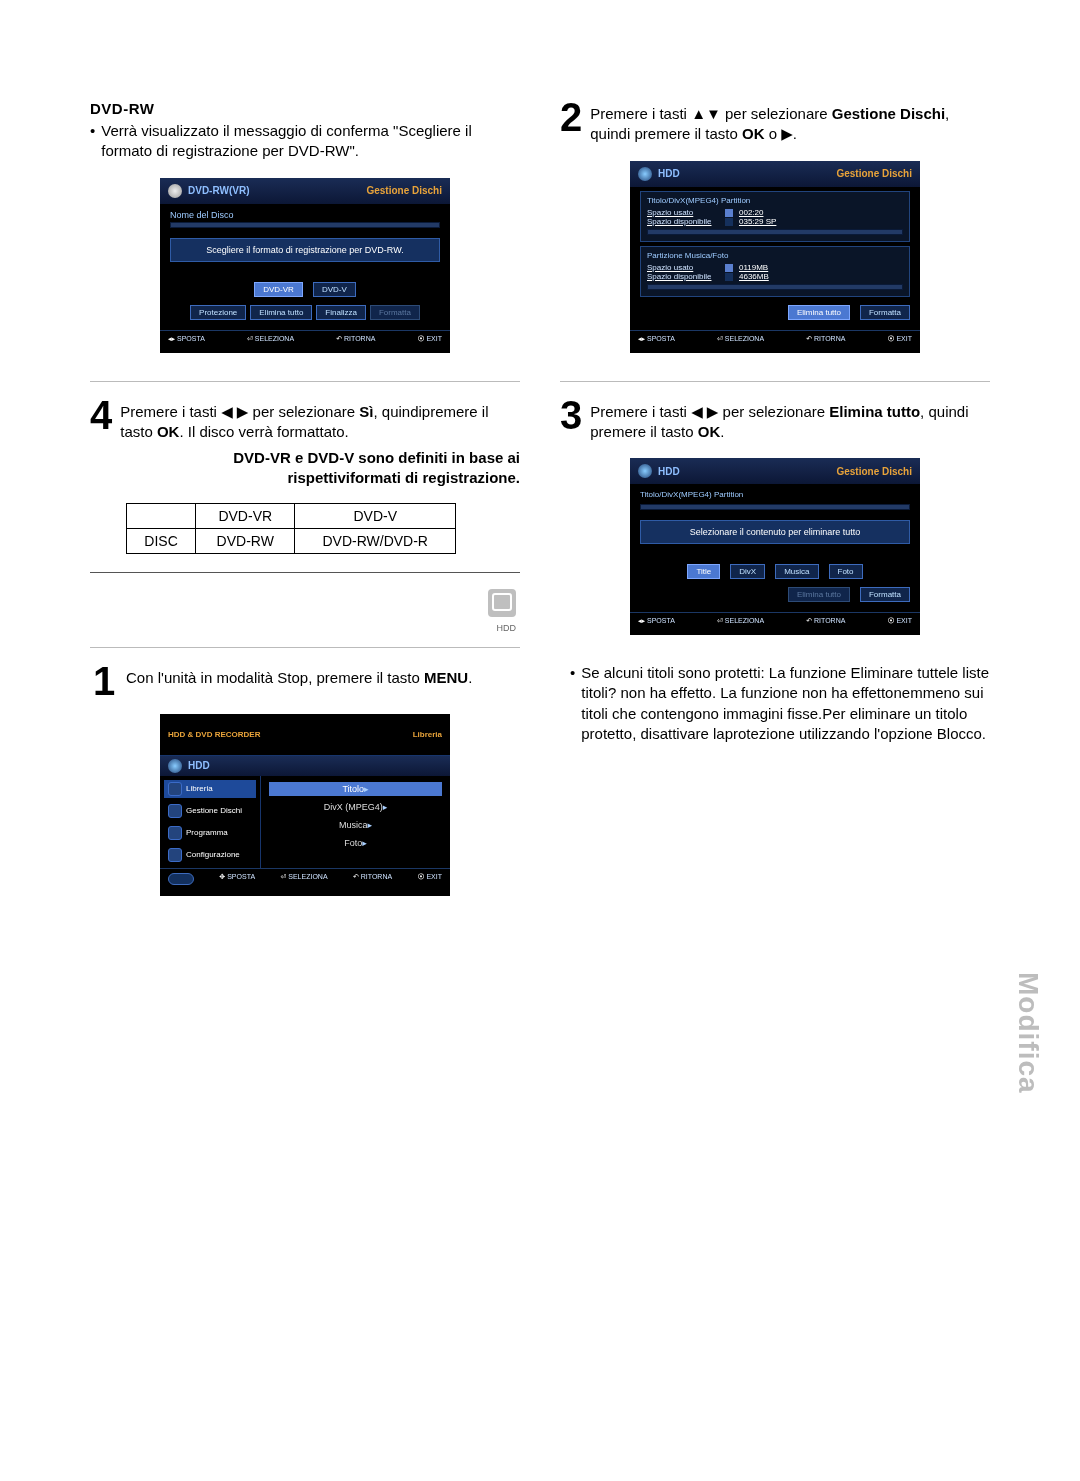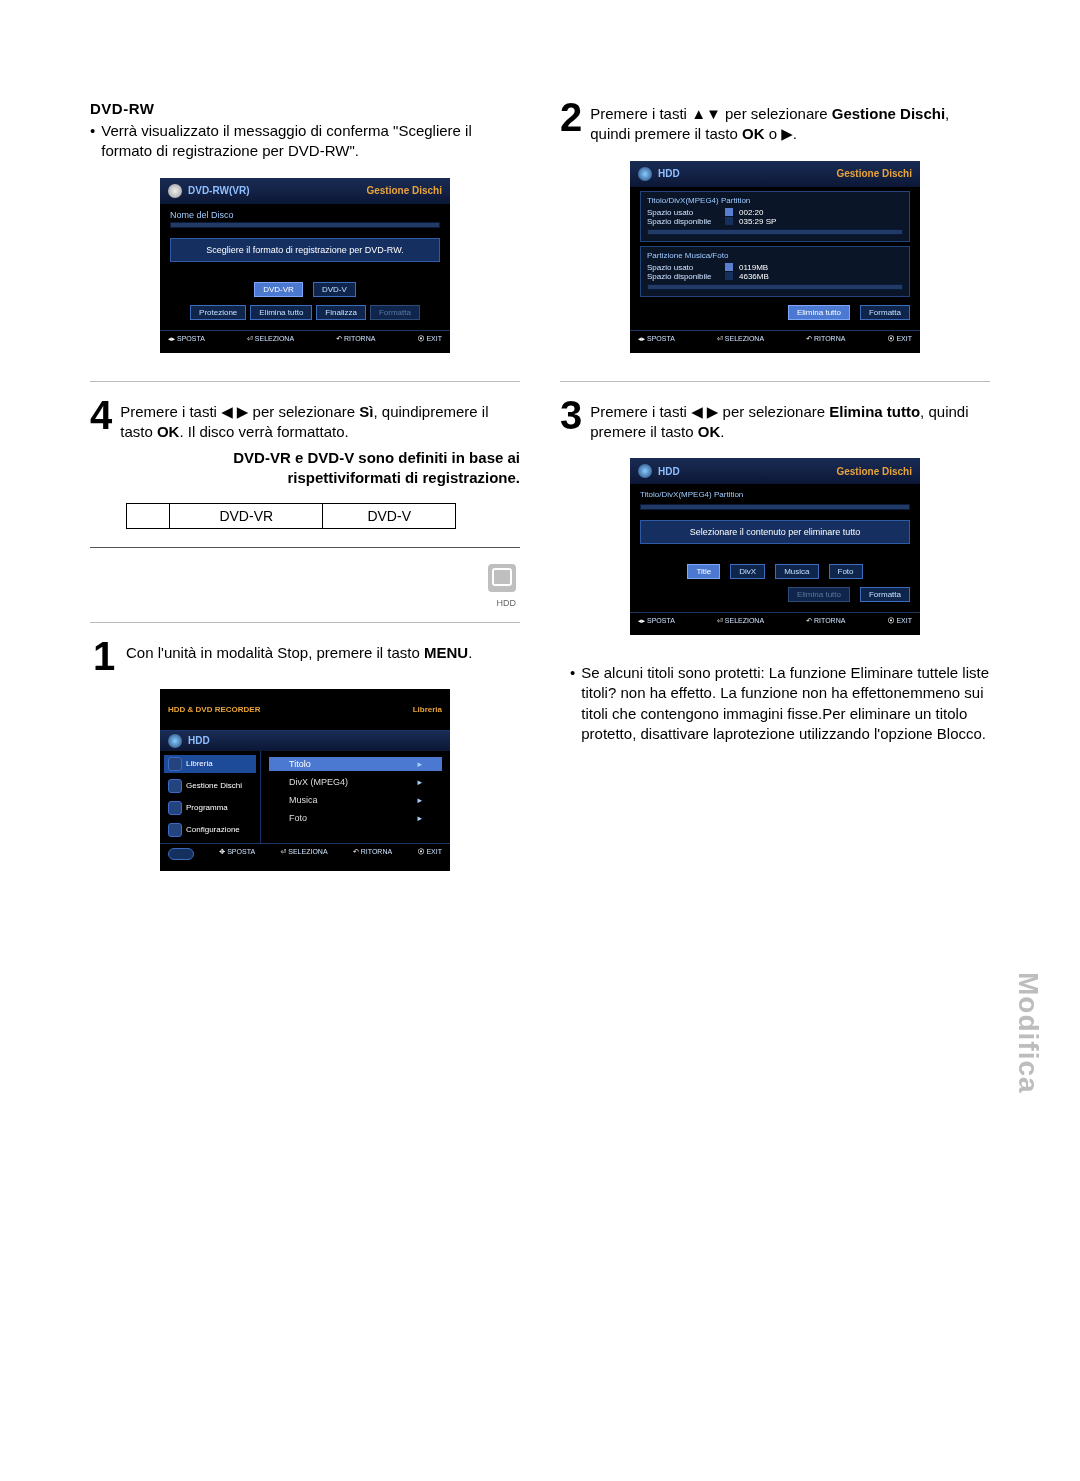--- a/index.html
+++ b/index.html
@@ -72,21 +72,21 @@
     margin: 0 0 2px;
     position:relative;
   }
   .osd-section {
     border:1px solid #21447d;
     padding:4px 6px;
     margin-bottom:4px;
     background:#0a1528;
   }
   .osd-section-title { color:#9ecbff; font-size:8px; margin-bottom:3px;}
-  .osd-dl { display:flex; gap:6px; font-size:8px; align-items:flex-start;}
+  .osd-dl { display:flex; gap:6px; font-size:8px; align-items:flex-end;text-decoration:underline;}
   .osd-dl .lab { color:#cfe3ff; width:72px;}
   .osd-dl .sq { width:8px;height:8px; background:#5a7fcf; display:inline-block;}
   .osd-dl .val { color:#fff;}
   .osd-btn-row { display:flex; gap:10px; justify-content:center; margin:8px 0 4px;}
   .osd-btn {
     background:#10254b;
     border:1px solid #3d6bbd;
     padding:2px 8px;
     font-size:8px;
     color:#bfe0ff;
@@ -141,21 +141,21 @@
     background:#23447d;
     border:1px solid #3b6bc7;
     border-radius:3px;
   }
   .osd-menu-right {
     flex:1; padding:6px 8px;
     display:flex; flex-direction:column; gap:4px;
     border-left:1px solid #17356c;
   }
   .osd-menu-right .r-item {
-    display:flex; justify-content:space-between;
+    display:flex; justify-content:center;
     font-size:9px;
     padding:2px 20px;
     color:#ddd;
   }
   .osd-menu-right .r-item.sel { background:#4b78d1; color:#fff;}
   .osd-menu-right .chev { color:#aad0ff; font-size:9px;}
   .osd-anykey {
     width:26px;height:12px;border-radius:6px;
     background:#13305e;border:1px solid #3d6bbd;
     display:inline-block;
@@ -334,20 +334,25 @@
 
       <div class="indented-bold">DVD-VR e DVD-V sono definiti in base ai rispettiviformati di registrazione.</div>
 
       <table class="formats">
         <tbody>
             <tr>
           <td></td>
           <td>DVD-VR</td>
           <td>DVD-V</td>
         </tr>
+        <tr>
+          <td>DISC</td>
+          <td>DVD-RW</td>
+          <td>DVD-RW/DVD-R</td>
+        </tr>
       </tbody>
         </table>
 
       <hr class="hrule dark">
 
 
       <div class="hdd-icon-wrap">
         <span class="hdd-icon"></span>
         <span class="hdd-label">HDD</span>
       </div>

